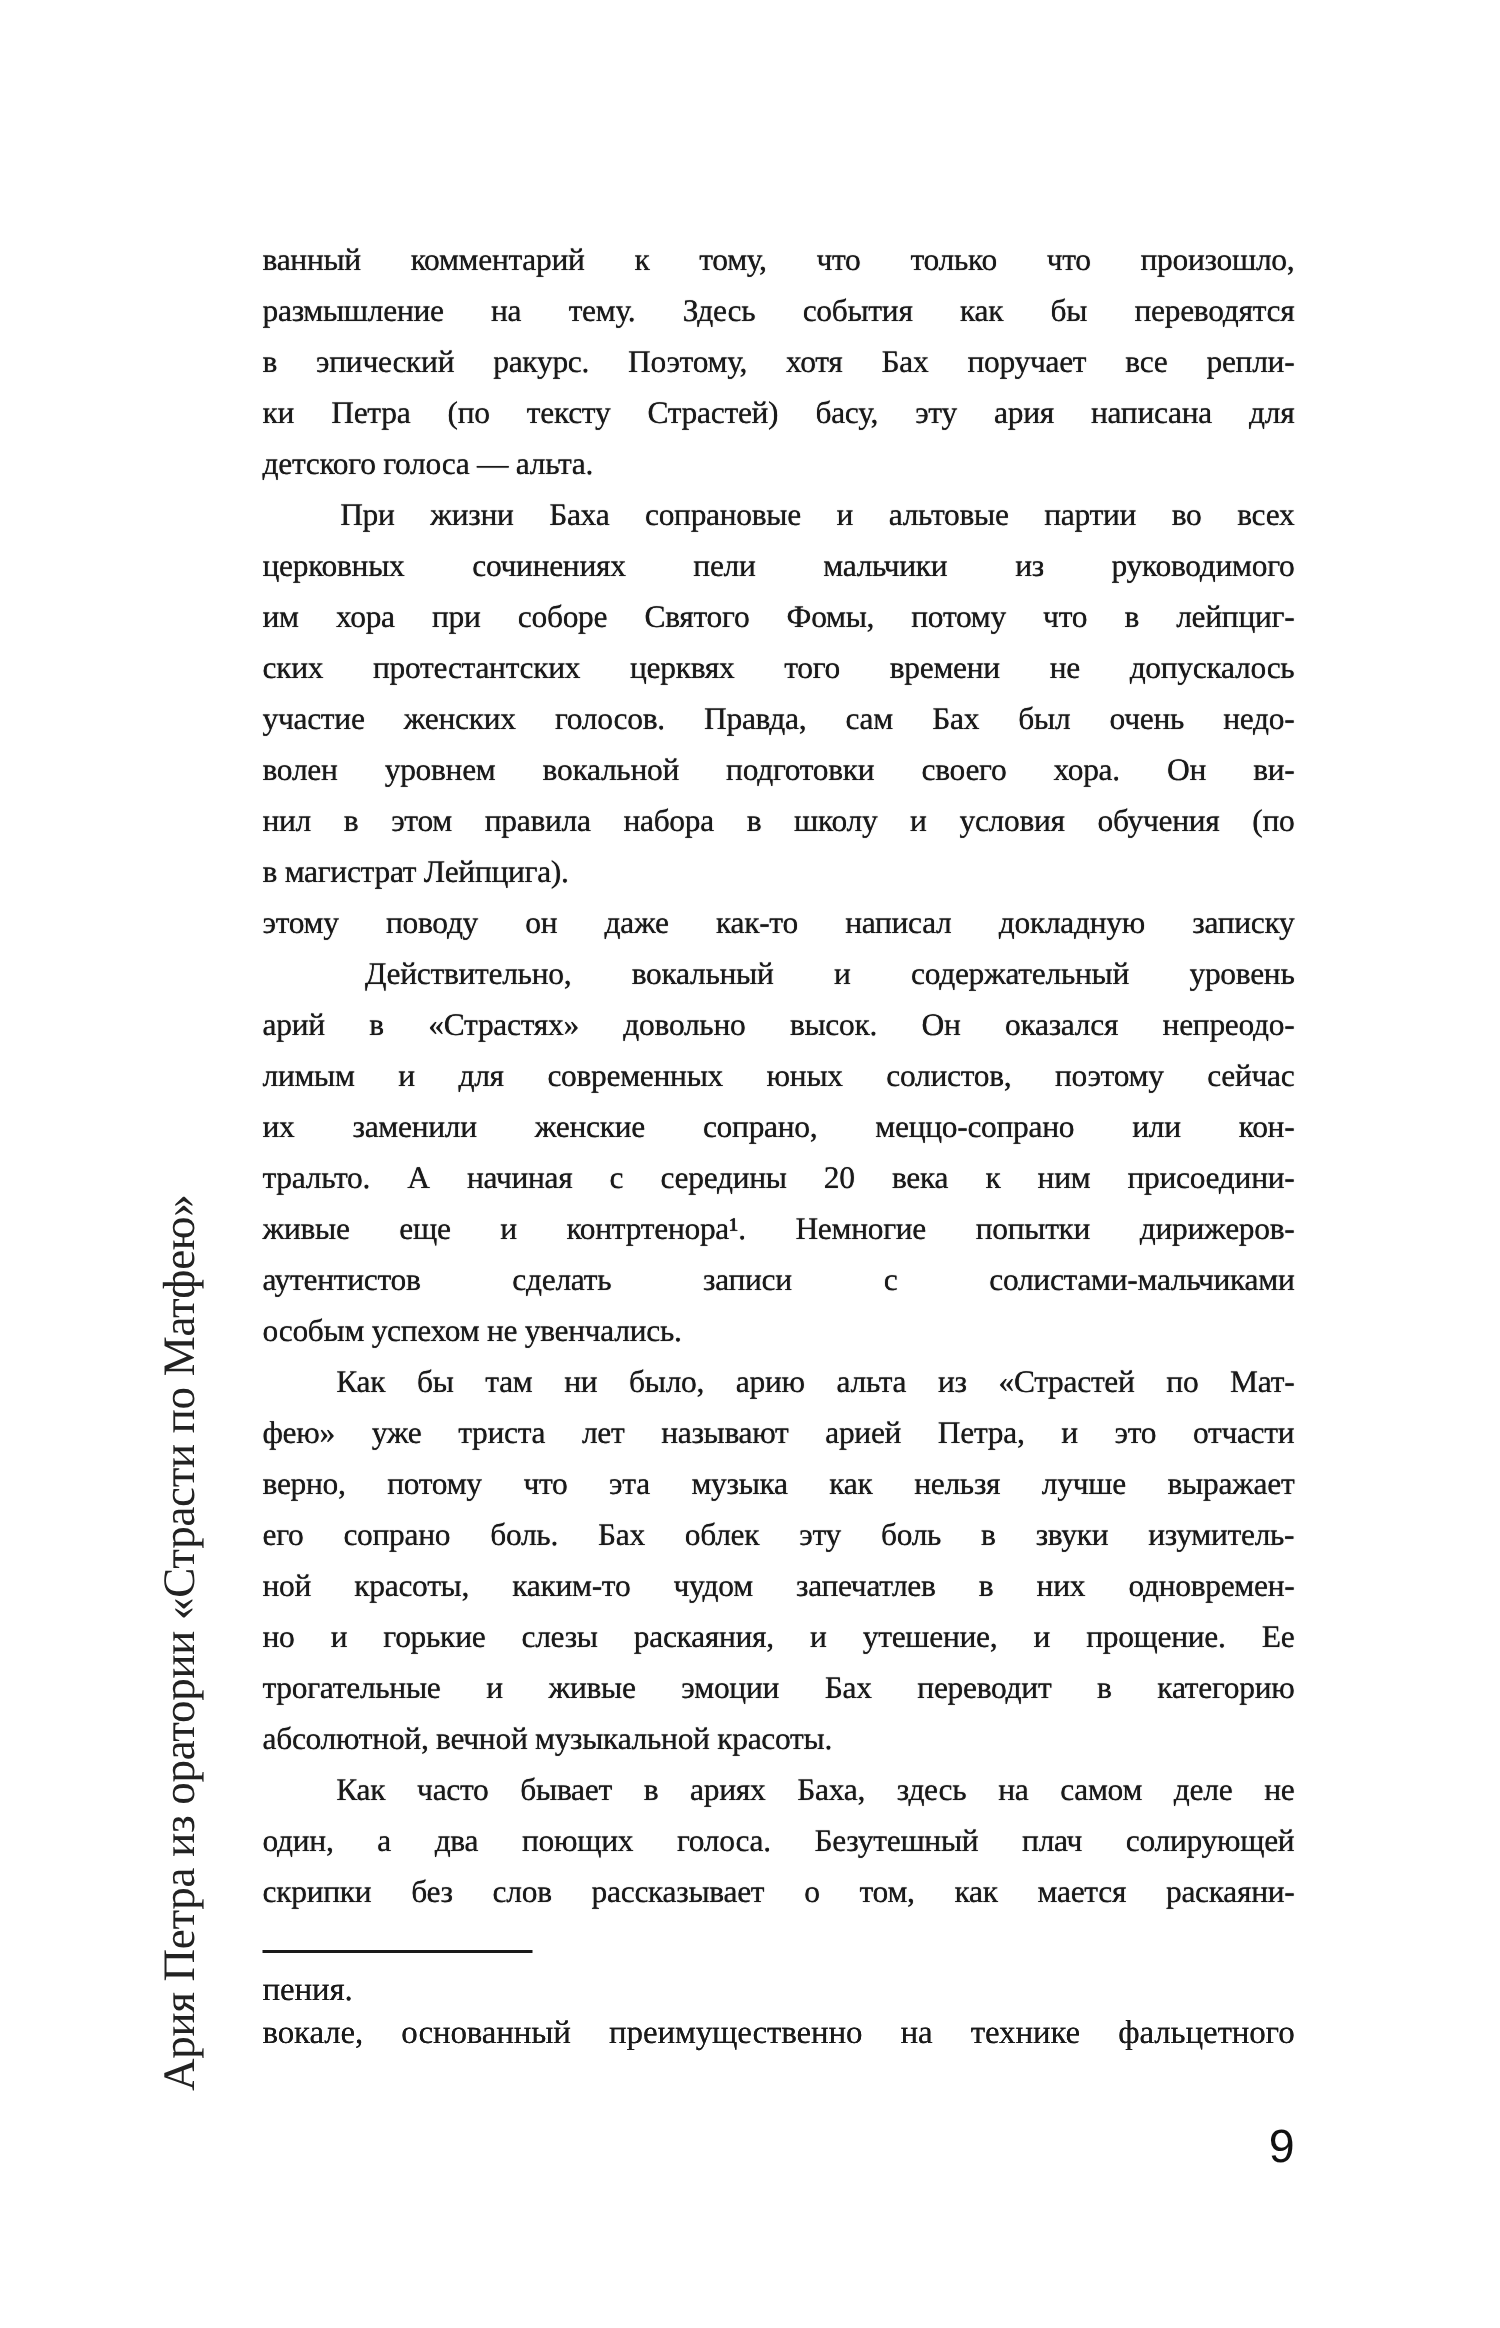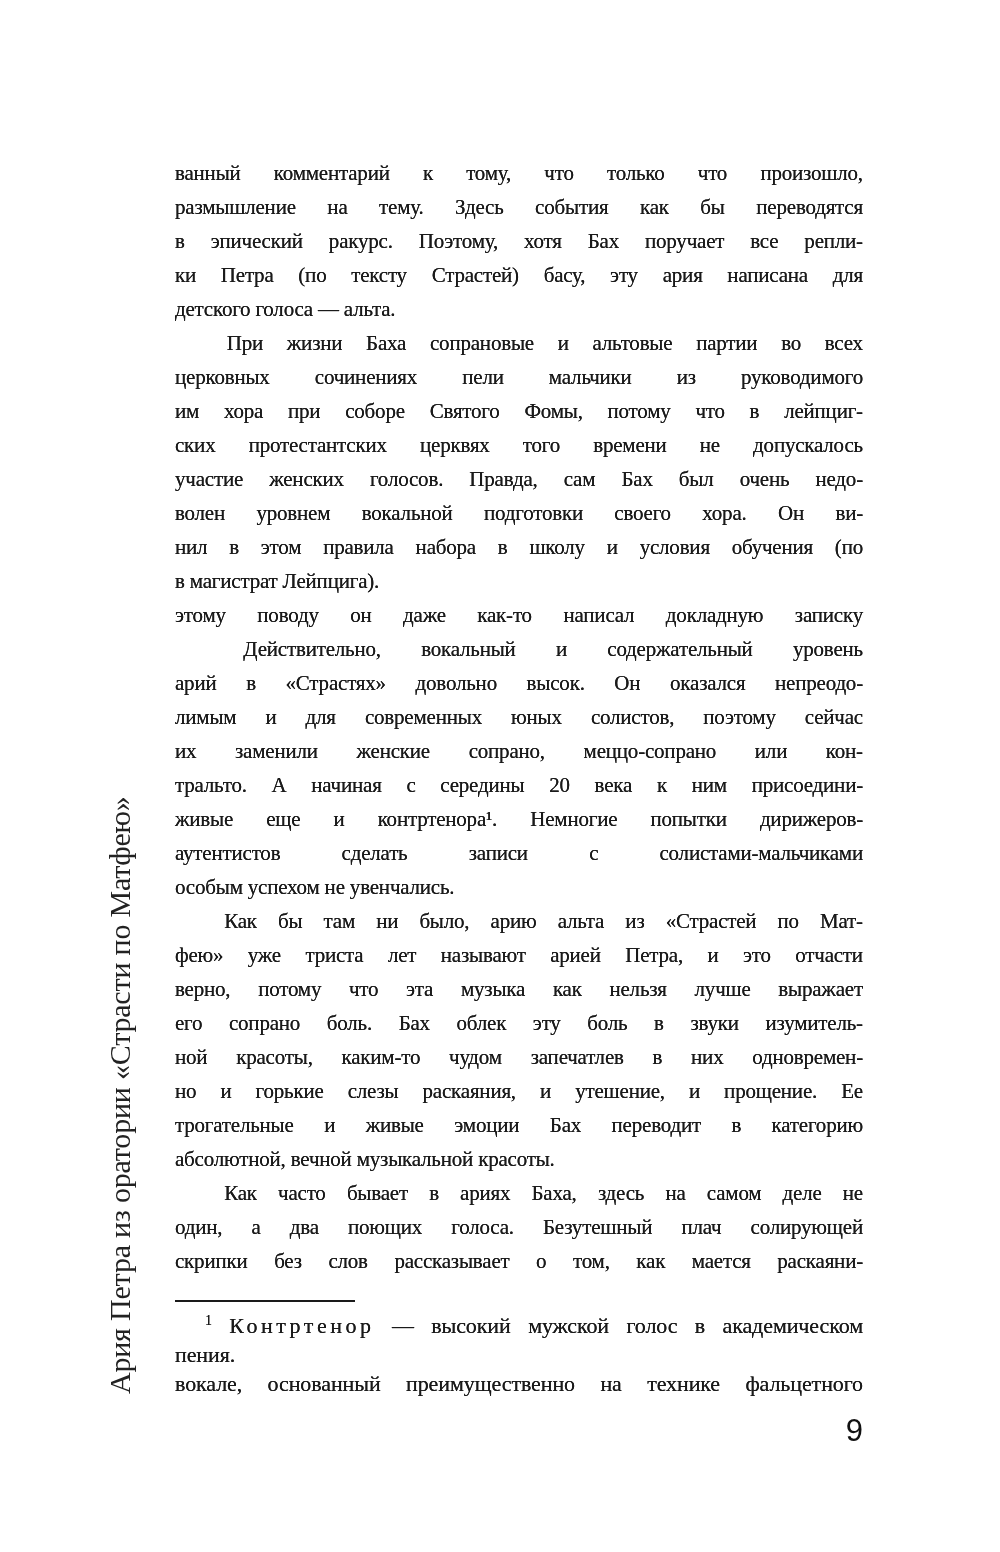--- a/index.html
+++ b/index.html
@@ -416,24 +416,19 @@
         <span>о</span>
         <span>том,</span>
         <span>как</span>
         <span>мается</span>
         <span>раскаяни-</span>
       </div>
     </div>
 
   <div class="footnote">
     <div class="fn-rule"></div>
-    <div class="fn-line fn-just fn-first">
-      <span class="fn-marker">1</span>
-      <span class="fn-term">Контртенор</span>
-      <span>— высокий мужской голос в академическом</span>
-    </div>
     <div class="fn-line">пения.</div>
     <div class="fn-line fn-just">вокале, основанный преимущественно на технике фальцетного</div>
   </div>
 
   <div class="page-number">9</div>
 
 </div>
 
 </body></html>

